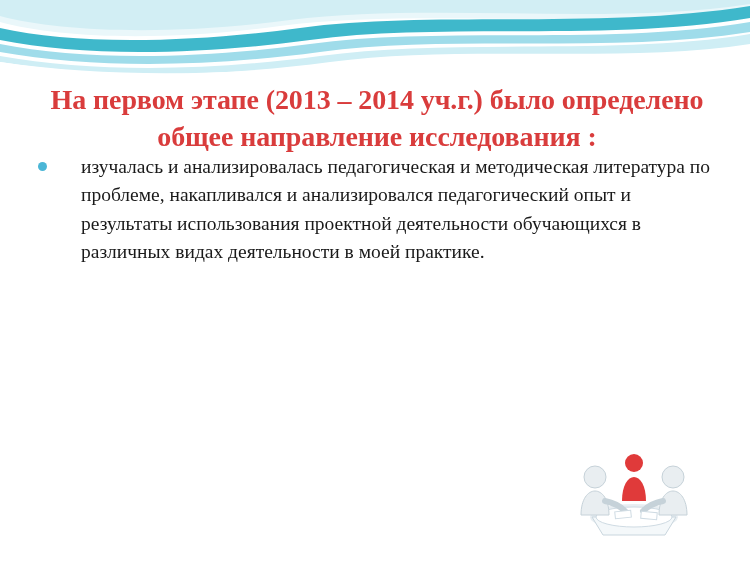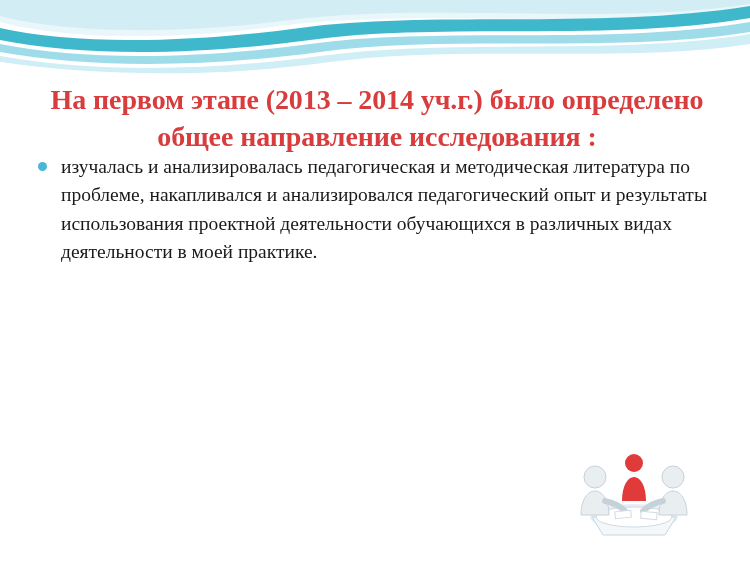--- a/index.html
+++ b/index.html
@@ -46,20 +46,21 @@
   }
   .body-block {
     position: absolute;
     top: 153px;
     left: 38px;
     width: 680px;
   }
   .bullet-row {
     display: flex;
     align-items: flex-start;
+    gap: 20px;
   }
   .bullet-dot {
     flex: 0 0 auto;
     width: 9px;
     height: 9px;
     border-radius: 50%;
     background: #4bb6d6;
     margin-top: 9px;
     margin-right: 14px;
   }

